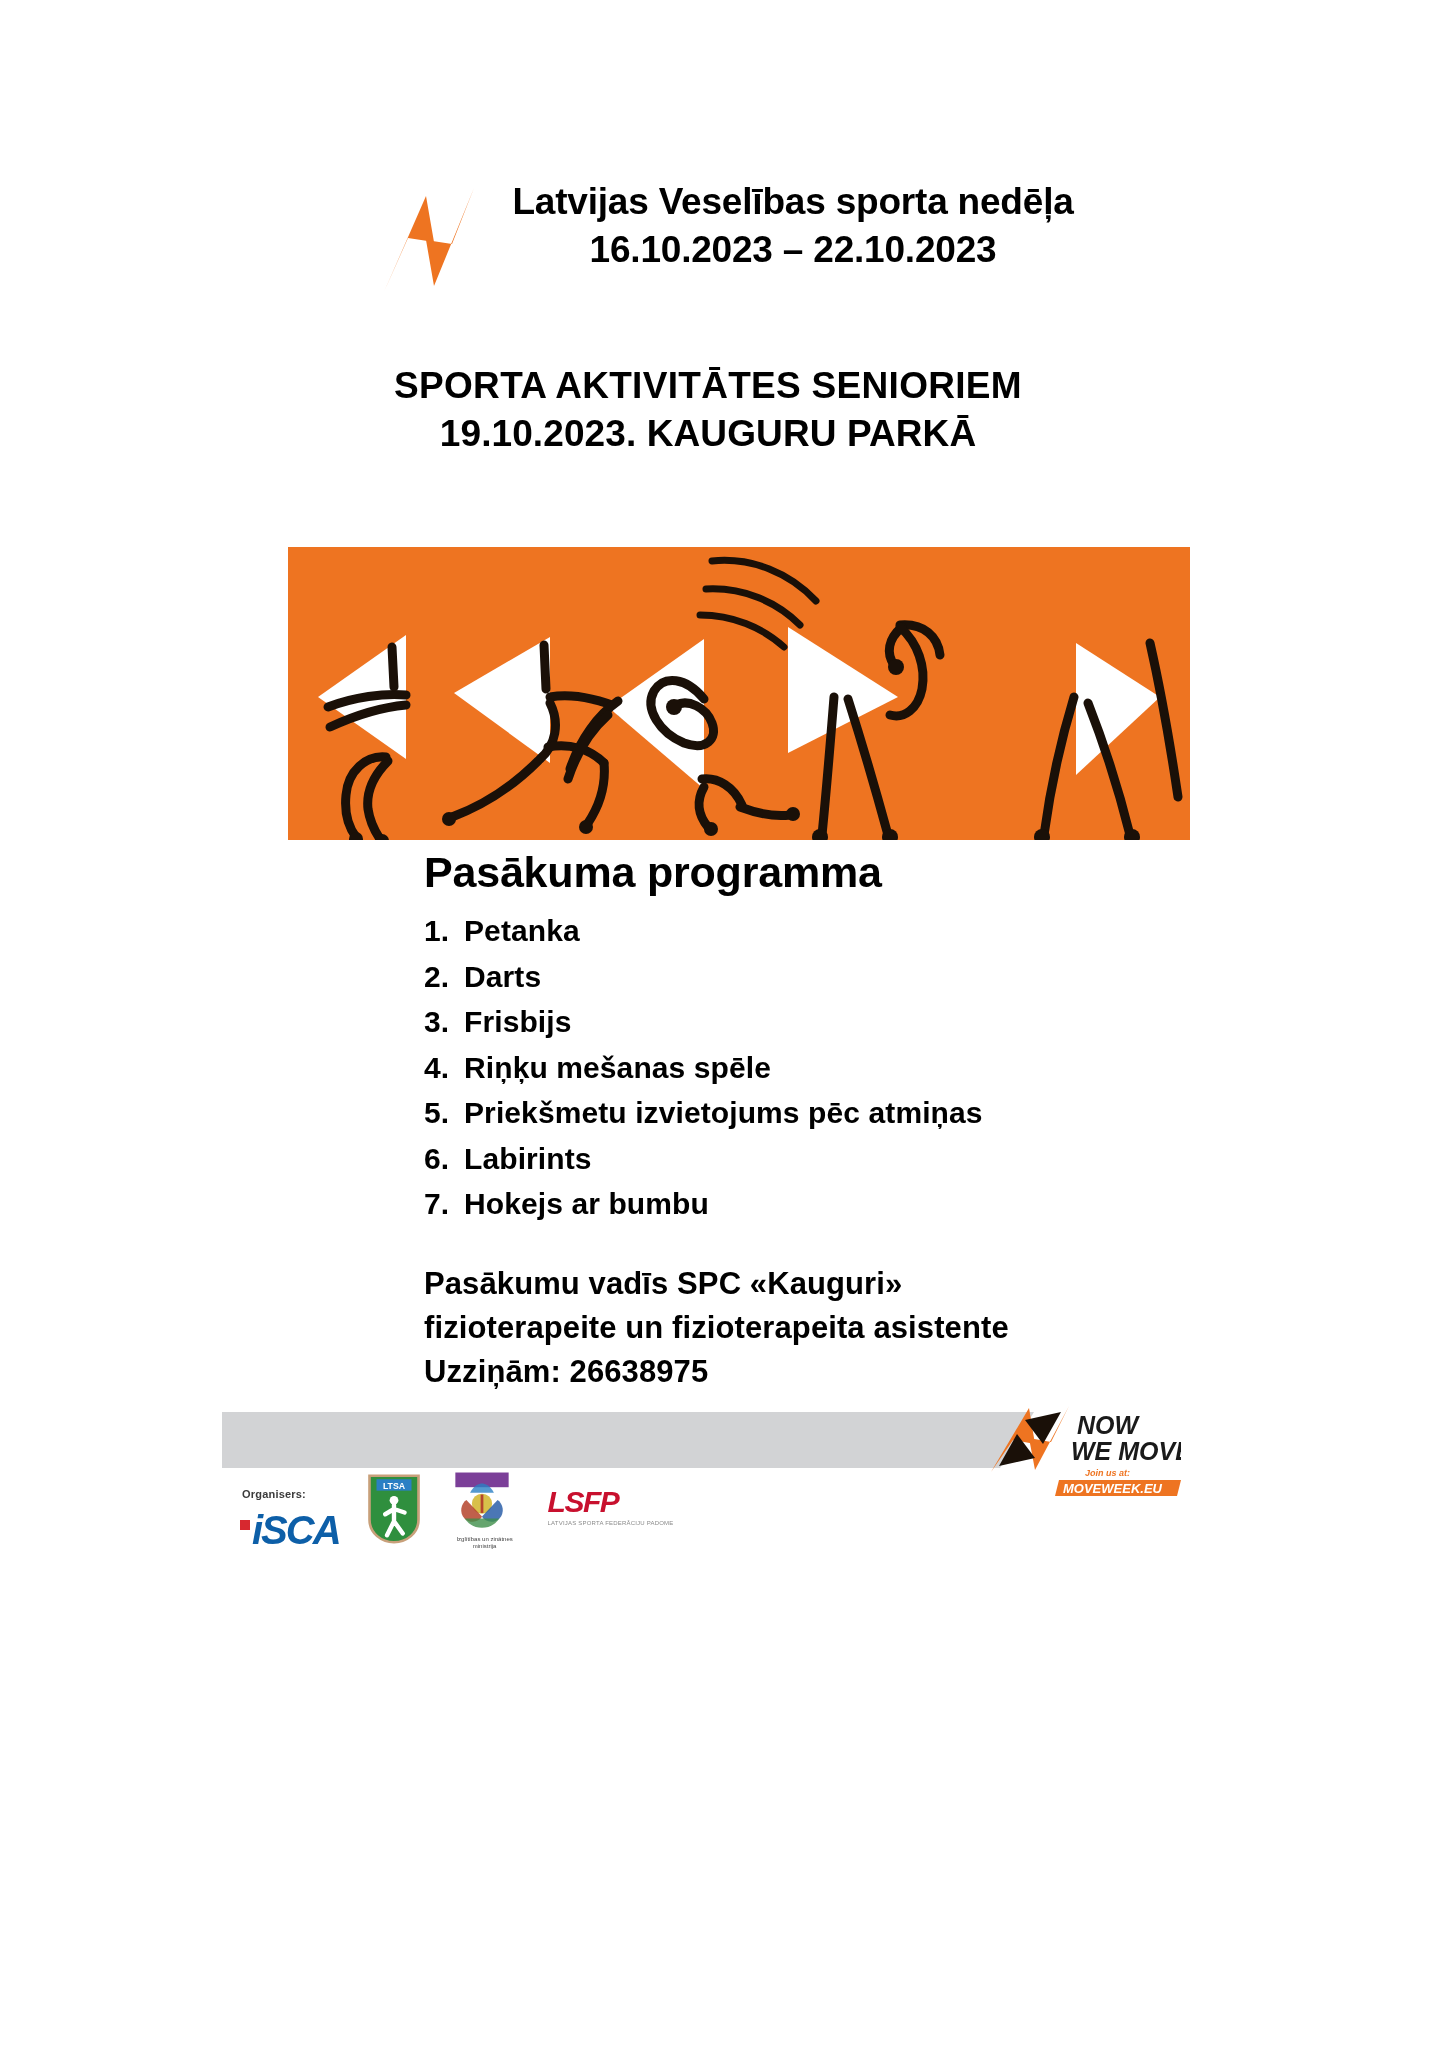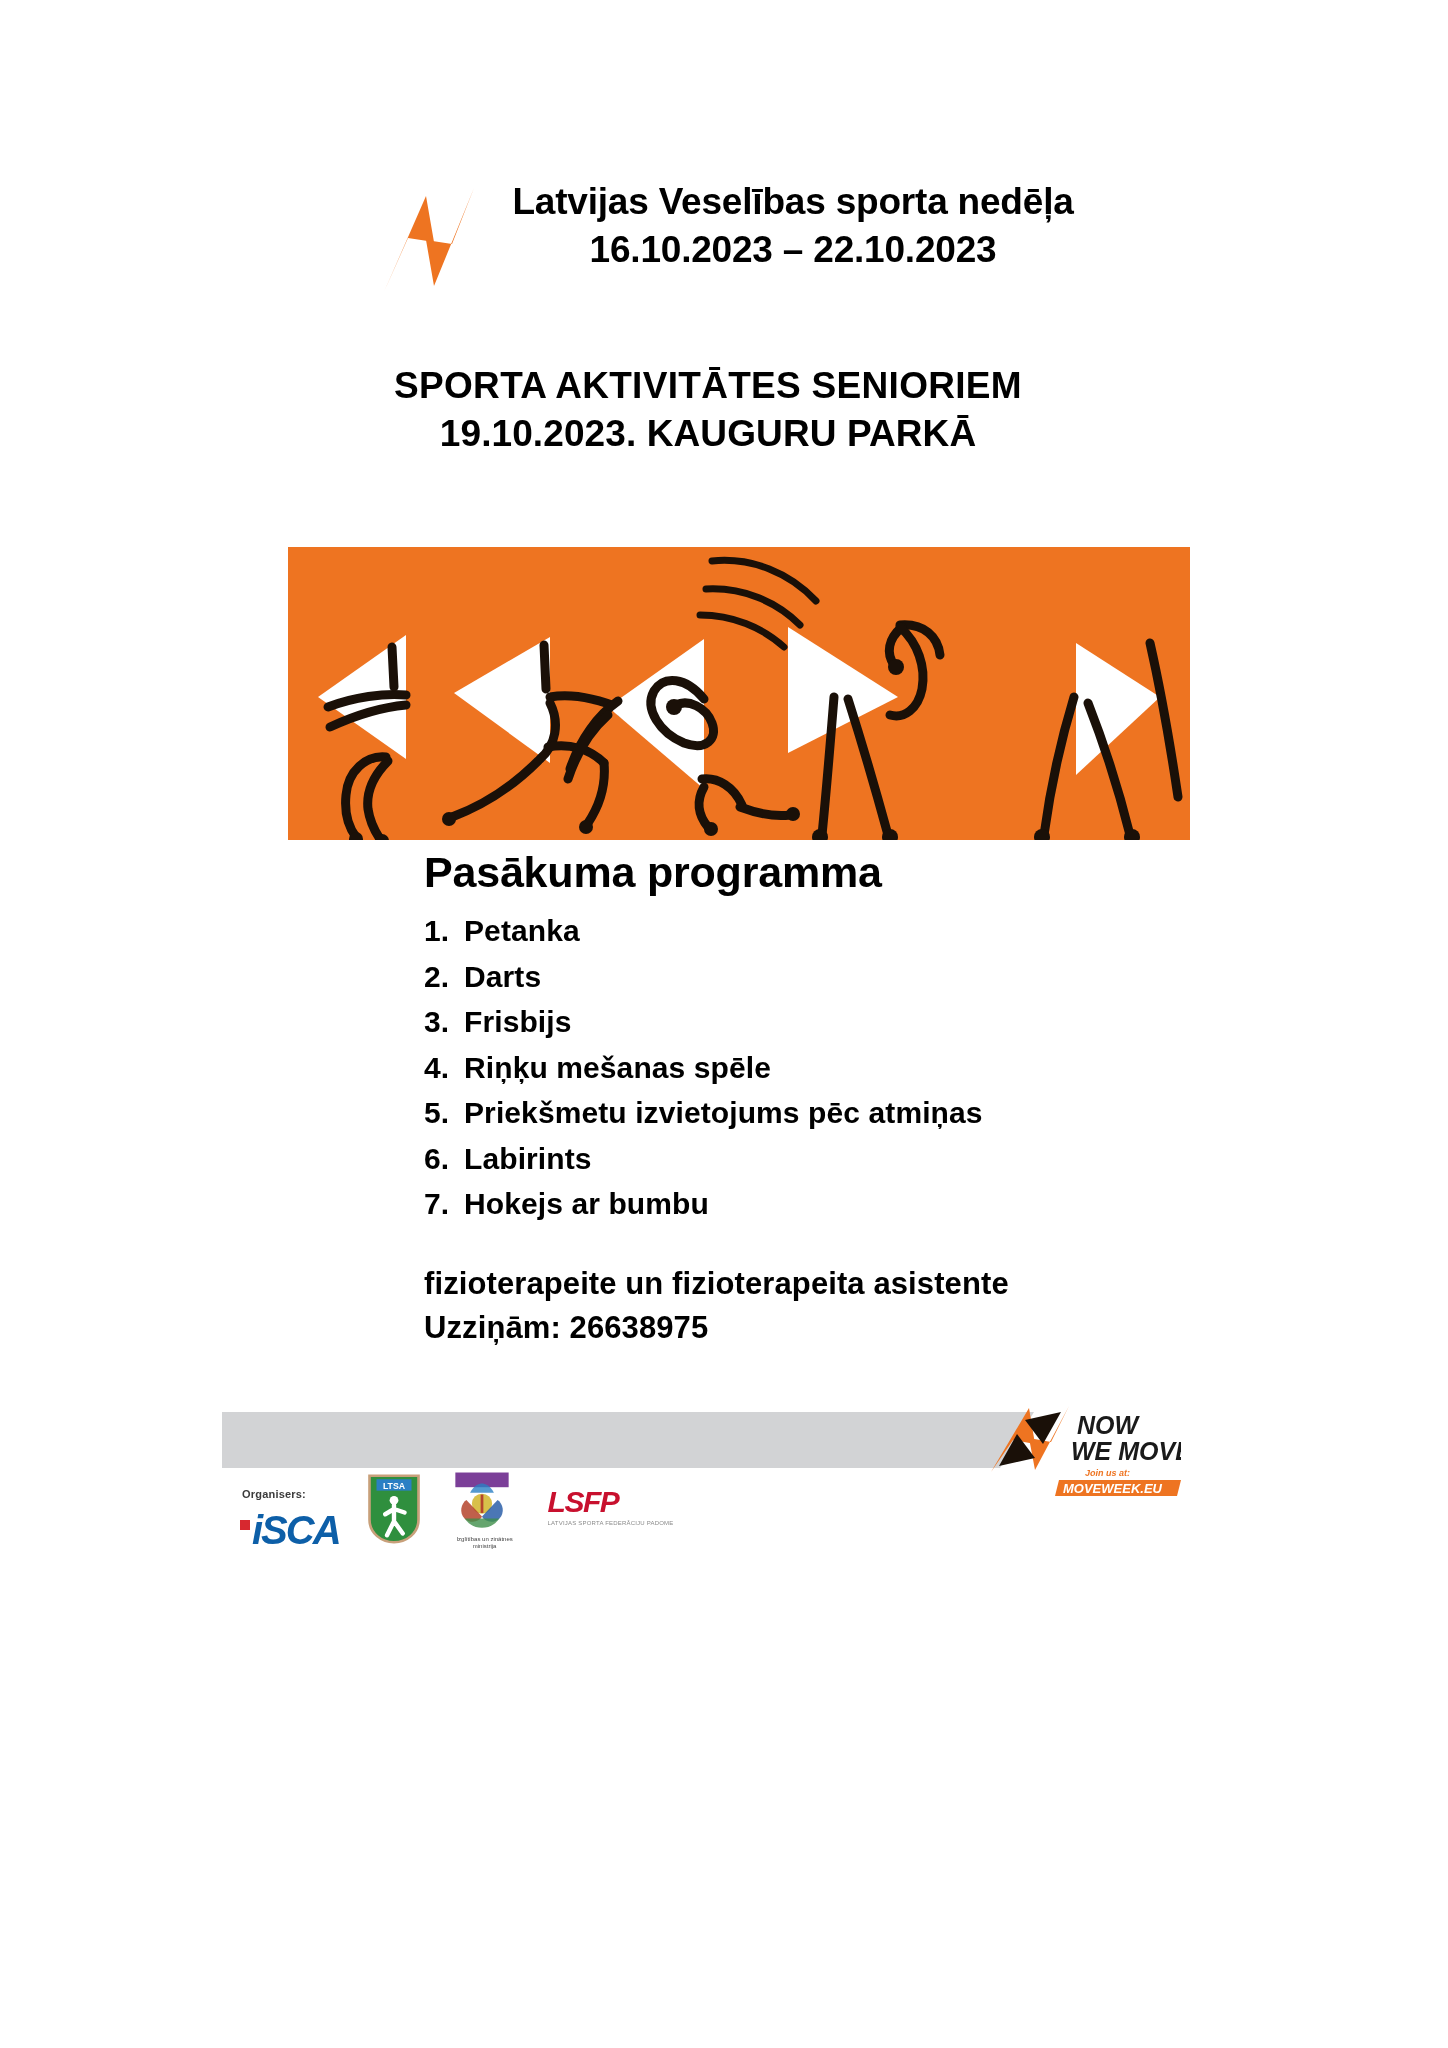--- a/index.html
+++ b/index.html
@@ -292,20 +292,21 @@
       <span class="num">6.</span>
       <span class="txt">Labirints</span>
     </div>
     <div class="row">
       <span class="num">7.</span>
       <span class="txt">Hokejs ar bumbu</span>
     </div>
   </div>
 
   <div class="closing">
+    <div>Pasākumu vadīs SPC «Kauguri»</div>
     <div>fizioterapeite un fizioterapeita asistente</div>
     <div>Uzziņām: 26638975</div>
   </div>
 
   <div class="gray-band"></div>
 
   <div class="nwm-footer">
     <svg viewBox="0 0 196 100" width="196" height="100" aria-hidden="true">
       <g>
         <polygon points="6,72 44,8 50,44 28,40" fill="#ee7421"></polygon>

